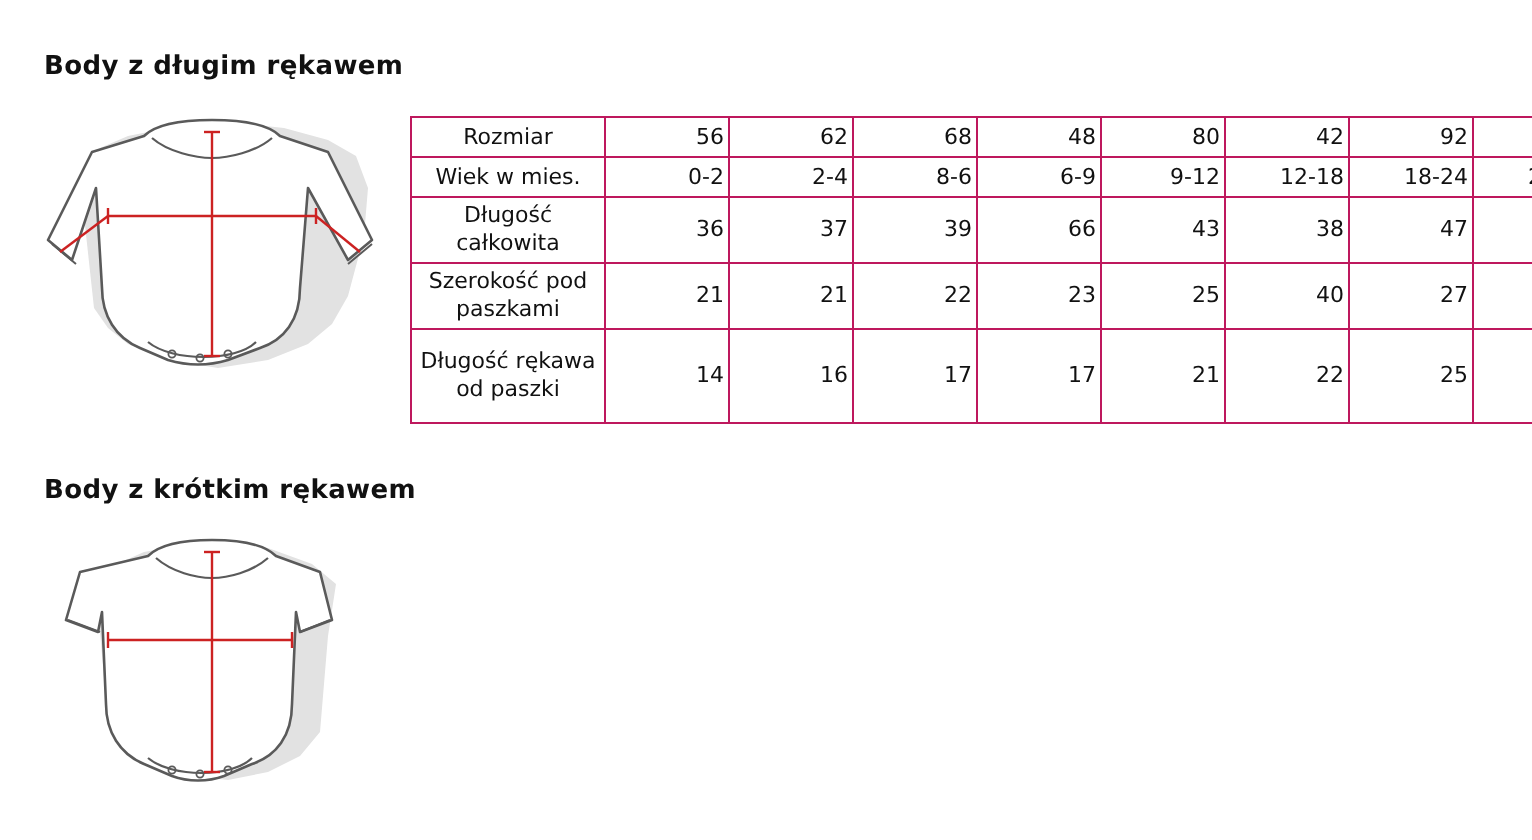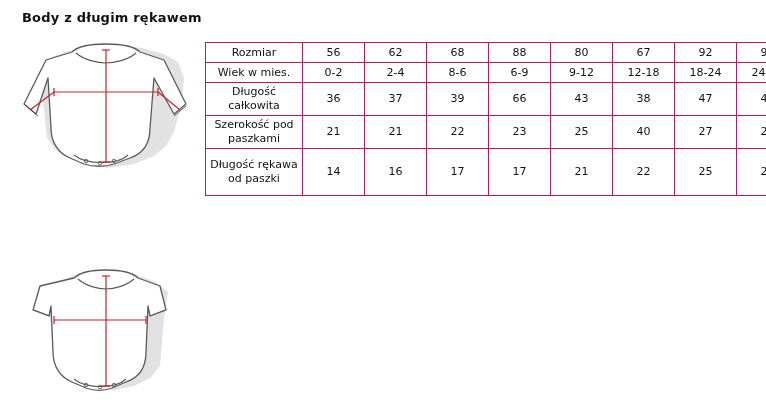--- a/index.html
+++ b/index.html
@@ -13,21 +13,21 @@
     font-family: "DejaVu Sans", sans-serif;
     color: #1a1a1a;
     position: relative;
     overflow: hidden;
   }
   .section {
     position: absolute;
     left: 0;
     width: 766px;
   }
-  #section-long { top: 0px; height: 215px; }
+  #section-long { top: 16px; height: 215px; }
   #section-short { top: 228px; height: 192px; }
 
   .section-title {
     position: absolute;
     left: 22px;
     top: 10px;
     font-size: 13px;
     font-weight: bold;
     letter-spacing: 0.2px;
     color: #111111;
@@ -57,20 +57,21 @@
     padding: 1px 2px;
     line-height: 1.25;
     color: #111111;
   }
   table.size-table td.rowhead {
     text-align: center;
     width: 92px;
   }
   table.size-table td.val {
     width: 57px;
+    text-align: right;
   }
   table.size-table tr.tall td { height: 30px; }
   table.size-table tr.taller td { height: 44px; }
   table.size-table tr.short-row td { height: 17px; }
 
   svg { display: block; }
 </style>
 </head>
 <body>
 
@@ -127,23 +128,23 @@
     </svg>
   </div>
 
   <table class="size-table" id="table-long">
     <tbody>
       <tr class="short-row">
         <td class="rowhead">Rozmiar</td>
         <td class="val">56</td>
         <td class="val">62</td>
         <td class="val">68</td>
-        <td class="val">88</td>
+        <td class="val">48</td>
         <td class="val">80</td>
-        <td class="val">67</td>
+        <td class="val">42</td>
         <td class="val">92</td>
         <td class="val">98</td>
 
       </tr>
       <tr class="short-row">
         <td class="rowhead">Wiek w mies.</td>
         <td class="val">0-2</td>
         <td class="val">2-4</td>
         <td class="val">8-6</td>
         <td class="val">6-9</td>
@@ -188,20 +189,21 @@
         <td class="val">25</td>
         <td class="val">27</td>
 
       </tr>
     </tbody>
   </table>
 </div>
 
 <div class="section" id="section-short">
 
+  <div class="section-title">Body z krótkim rękawem</div>
 
   <div class="figure">
     <svg width="190" height="145" viewBox="0 0 190 145">
 
       <path d="M40 26 L34 40 L36 58 L40 104 L48 116 L60 124 L80 130 L100 132 L120 128 L136 120 L146 108 L150 60 L154 34 L142 24 L120 16 L100 14 L80 14 L58 18 Z" fill="#e2e2e2" stroke="none"></path>
 
       <path d="M60 20
                C 66 14, 78 12, 92 12
                C 106 12, 118 14, 124 20
                L 146 28

